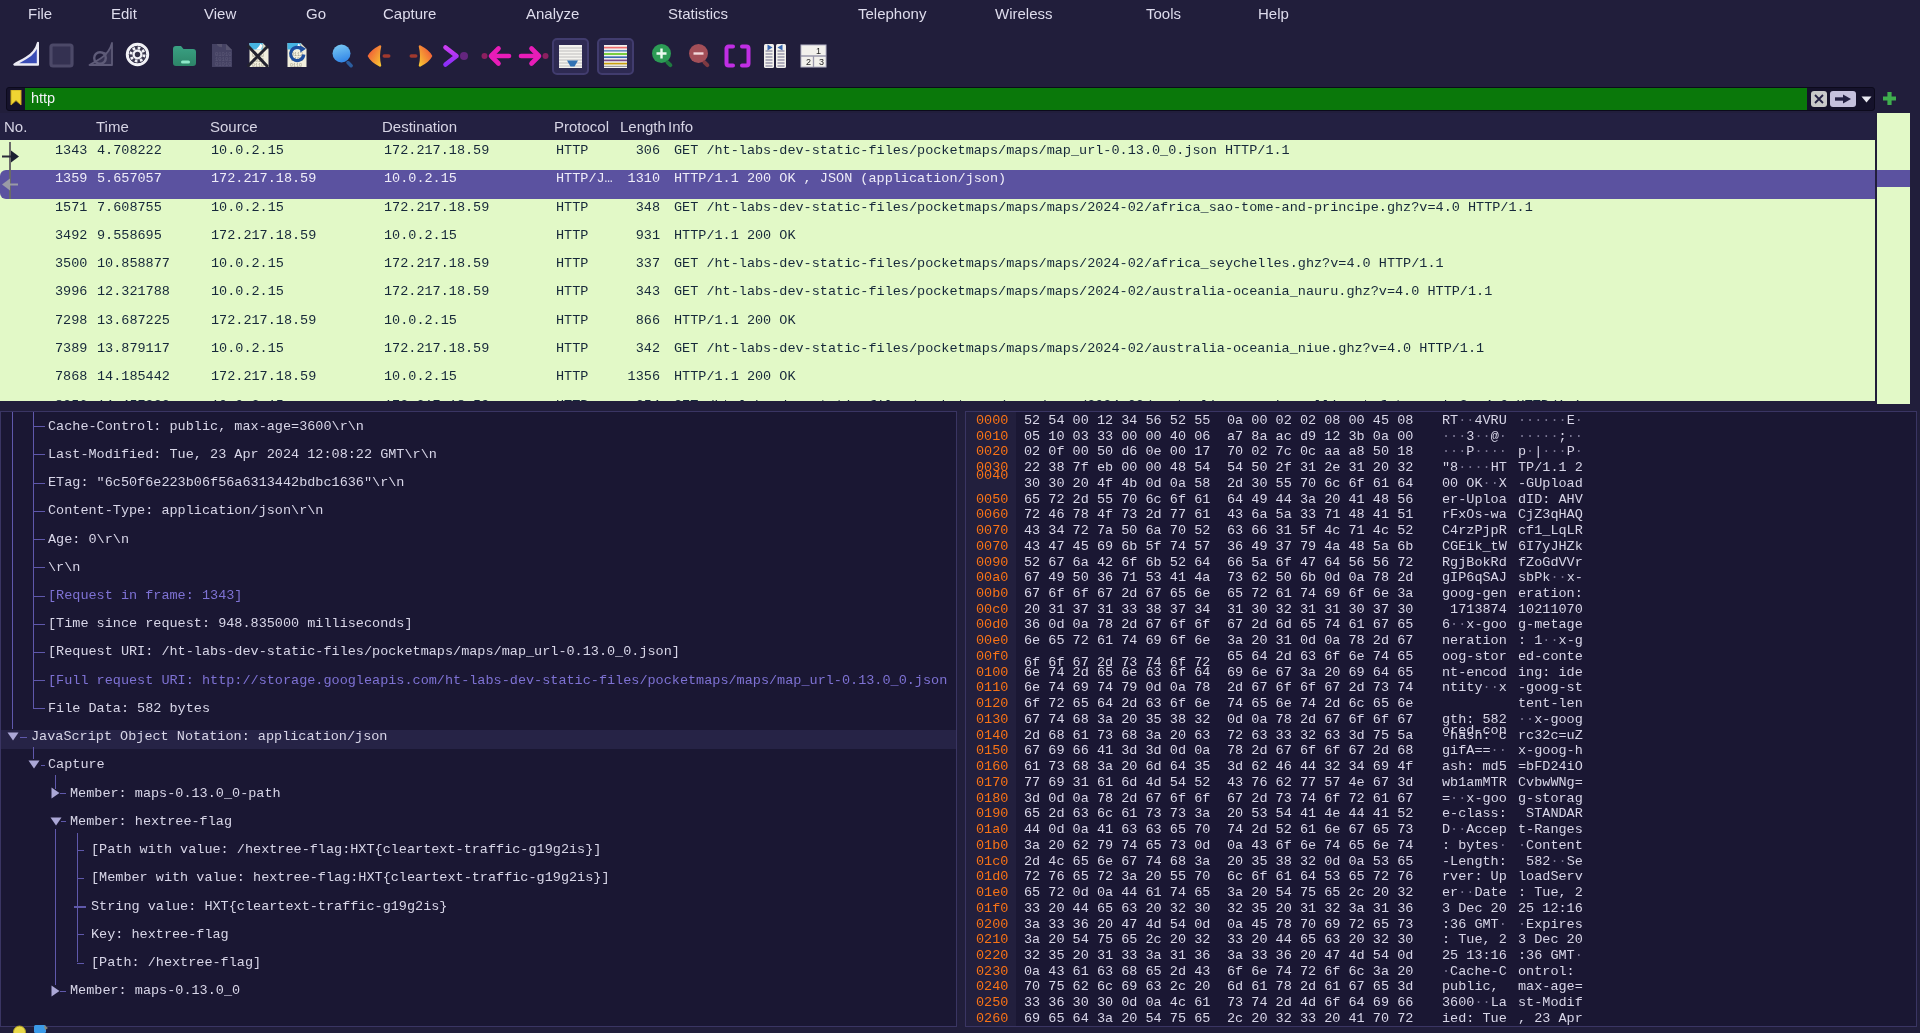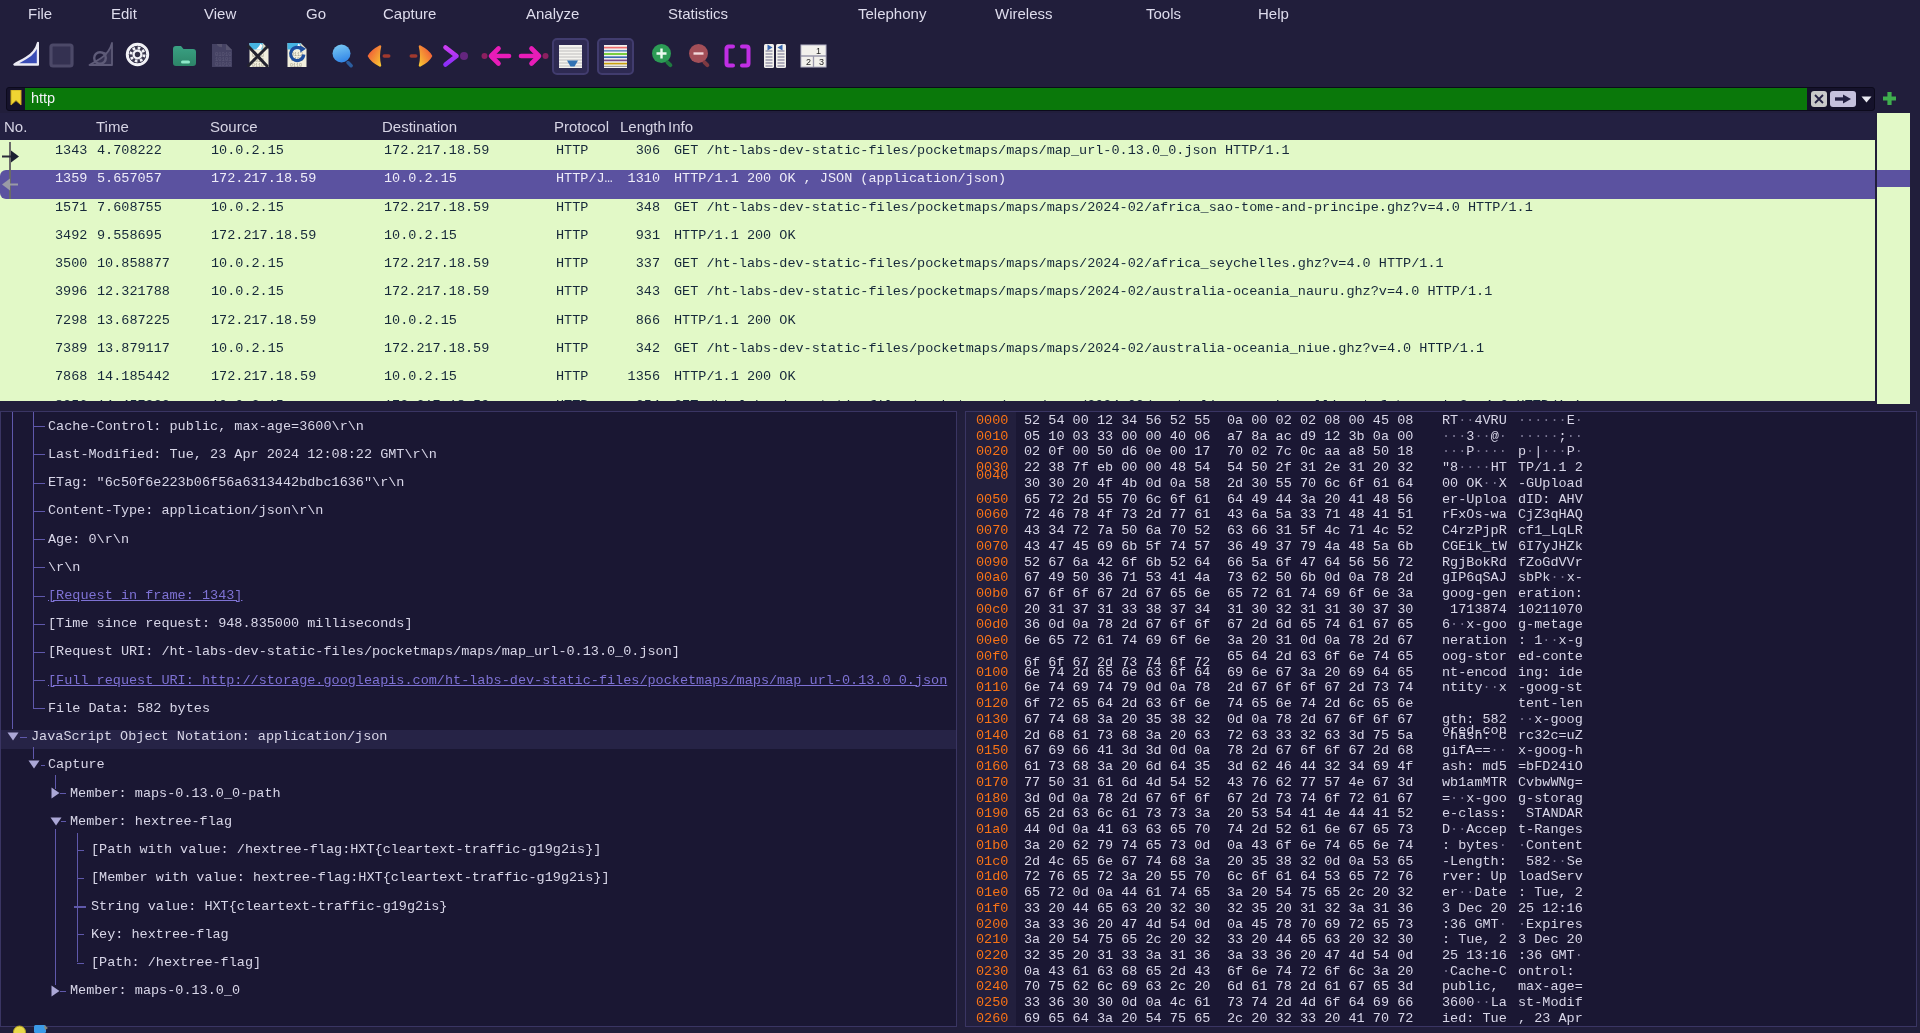--- a/index.html
+++ b/index.html
@@ -16,21 +16,21 @@
 .phead{position:absolute;left:0;top:113px;width:1875px;height:27.5px;background:#232041;color:#d6d4e4;font-size:15px}
 .phead span{position:absolute;top:5px}
 .plistbg{position:absolute;left:0;top:140.4px;width:1875px;height:260.4px;background:#e2f9c7}
 .prow{position:absolute;left:0;width:1875px;height:28.3px;color:#16283a}
 .prow .c{position:absolute;top:1px}
 .psel{background:#5b52a0;color:#eeecf8;border-radius:6px 0 0 6px}
 
 .pane{position:absolute;background:#1a1733;border:1px solid #3a3563}
 .dtext{position:absolute;color:#d8d6e8}
 .dim{color:#7b7794;font-style:normal}
-.link{color:#7e72d4;text-decoration:underline}
+.link{color:#7e72d4;}
 .off{color:#f97316}
 .hl{position:absolute;left:1px;width:955px;height:18.8px;background:#262346}
 </style></head>
 <body>
 <div class="menu">
     <span style="left:28px">File</span>
     <span style="left:111px">Edit</span>
     <span style="left:204px">View</span>
     <span style="left:306px">Go</span>
     <span style="left:383px">Capture</span>
@@ -436,21 +436,21 @@
 <div class="dtext mono" style="left:1024px;top:743.3px">67 69 66 41 3d 3d 0d 0a</div>
 <div class="dtext mono" style="left:1227px;top:743.3px">78 2d 67 6f 6f 67 2d 68</div>
 <div class="dtext mono" style="left:1442px;top:743.3px">gifA==<i class="dim">·</i><i class="dim">·</i></div>
 <div class="dtext mono" style="left:1518px;top:743.3px">x-goog-h</div>
 <div class="dtext mono" style="left:976px;top:759.1px"><span class="off">0160</span></div>
 <div class="dtext mono" style="left:1024px;top:759.1px">61 73 68 3a 20 6d 64 35</div>
 <div class="dtext mono" style="left:1227px;top:759.1px">3d 62 46 44 32 34 69 4f</div>
 <div class="dtext mono" style="left:1442px;top:759.1px">ash: md5</div>
 <div class="dtext mono" style="left:1518px;top:759.1px">=bFD24iO</div>
 <div class="dtext mono" style="left:976px;top:774.8px"><span class="off">0170</span></div>
-<div class="dtext mono" style="left:1024px;top:774.8px">77 50 31 61 6d 4d 54 52</div>
+<div class="dtext mono" style="left:1024px;top:774.8px">77 69 31 61 6d 4d 54 52</div>
 <div class="dtext mono" style="left:1227px;top:774.8px">43 76 62 77 57 4e 67 3d</div>
 <div class="dtext mono" style="left:1442px;top:774.8px">wb1amMTR</div>
 <div class="dtext mono" style="left:1518px;top:774.8px">CvbwWNg=</div>
 <div class="dtext mono" style="left:976px;top:790.6px"><span class="off">0180</span></div>
 <div class="dtext mono" style="left:1024px;top:790.6px">3d 0d 0a 78 2d 67 6f 6f</div>
 <div class="dtext mono" style="left:1227px;top:790.6px">67 2d 73 74 6f 72 61 67</div>
 <div class="dtext mono" style="left:1442px;top:790.6px">=<i class="dim">·</i><i class="dim">·</i>x-goo</div>
 <div class="dtext mono" style="left:1518px;top:790.6px">g-storag</div>
 <div class="dtext mono" style="left:976px;top:806.3px"><span class="off">0190</span></div>
 <div class="dtext mono" style="left:1024px;top:806.3px">65 2d 63 6c 61 73 73 3a</div>

